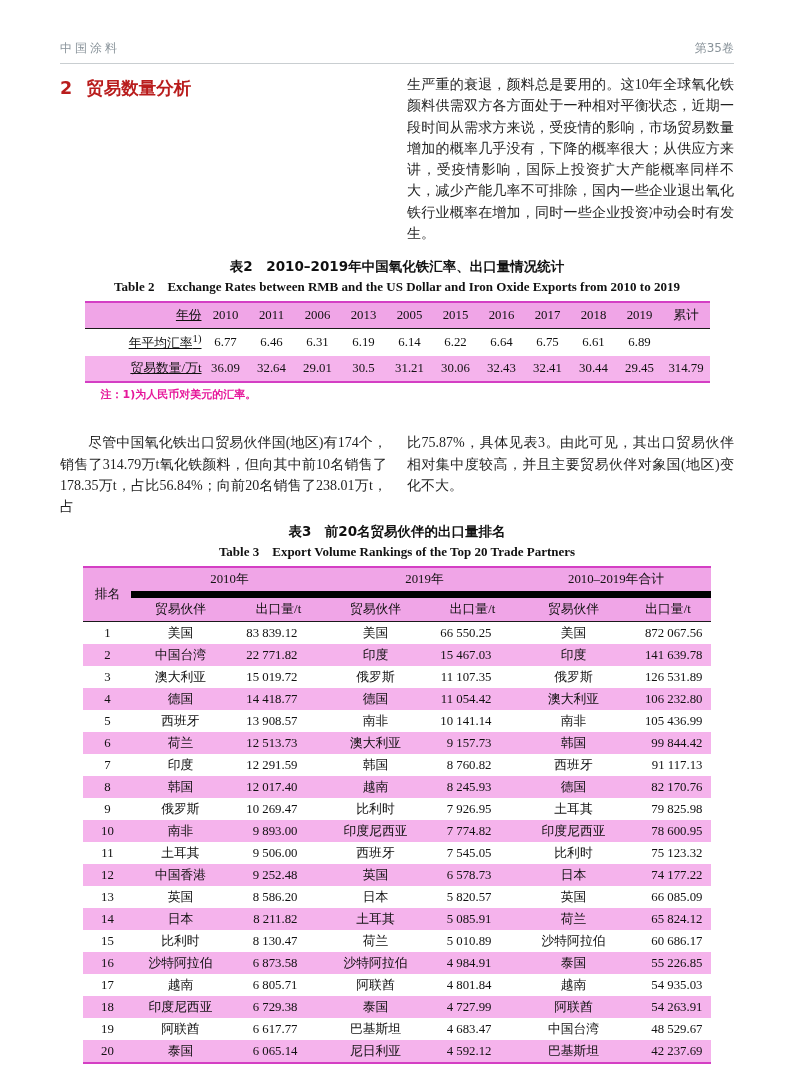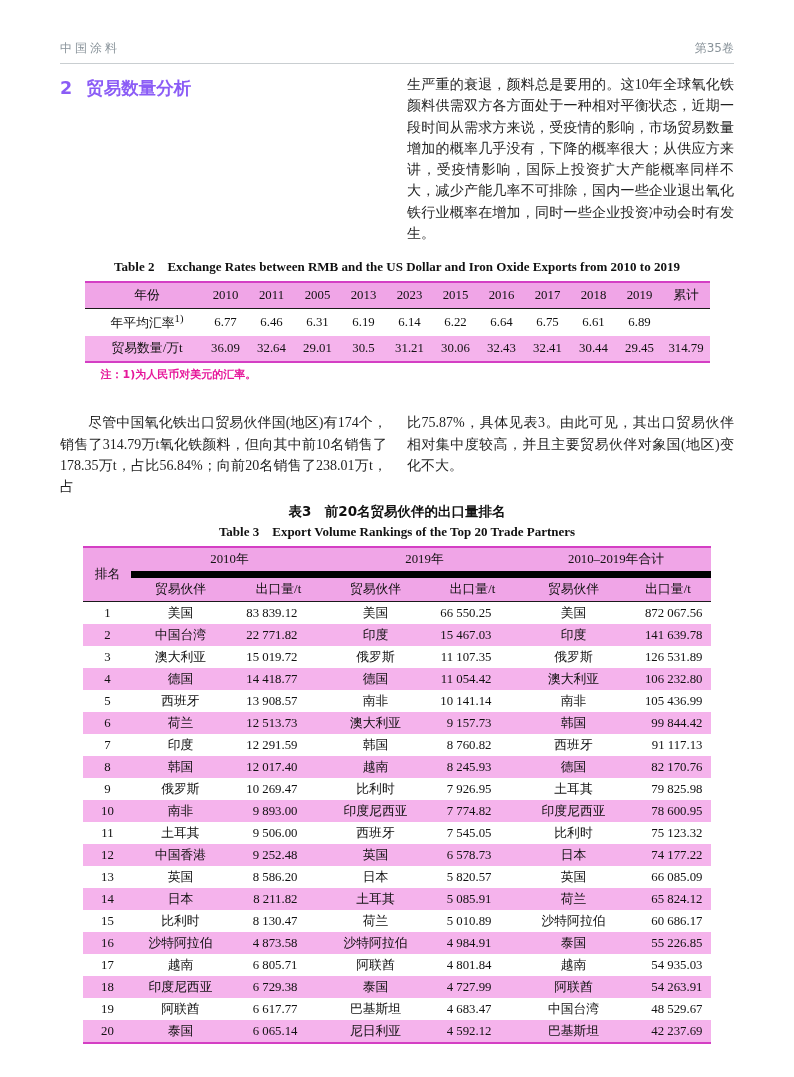--- a/index.html
+++ b/index.html
@@ -16,21 +16,21 @@
     display:flex; justify-content:space-between;
     font-family:"DejaVu Sans","Liberation Sans",sans-serif;
     font-size:12px; color:#89939a;
   }
   .running-head .jn { letter-spacing:3px; }
   
   .twocol { display:flex; gap:20px; margin-top:10px; }
   .col { width:327px; }
   .section-heading {
     font-family:"DejaVu Sans","Liberation Sans",sans-serif;
-    font-size:17.5px; font-weight:700; color:#8b5cf6; margin:2px 0 10px 0;
+    font-size:17.5px; font-weight:700; color:#b91c1c; margin:2px 0 10px 0;
   }
   .section-heading .num { margin-right:14px; }
   .body-text {
     font-size:14px; line-height:1.52; text-align:justify; color:#1f1f1f;
   }
   .indent { text-indent:2em; }
   
   .tbl-caption { text-align:center; margin-top:14px; }
   .cap-zh {
     font-family:"DejaVu Sans","Liberation Sans",sans-serif;
@@ -39,21 +39,21 @@
   .cap-en {
     font-family:"Liberation Serif",serif; font-size:13px; font-weight:700;
     color:#111; margin-top:2px;
   }
   
   table { border-collapse:collapse; table-layout:fixed; margin:5px auto 0 auto; width:625px;
     font-family:"Liberation Serif","DejaVu Serif",serif; font-size:12.8px; color:#111; }
   .t2, .t3 { border-top:2.5px solid #d43fc4; border-bottom:2.5px solid #d43fc4; }
   .t2 thead th { background:#f0a5e7; font-weight:500; border-bottom:1.5px solid #1a1a1a; padding:4px 1px; text-align:center; }
   .t2 td { padding:4px 1px; text-align:center; }
-  .t2 .lbl { text-align:center; padding-left:8px; }
+  .t2 .lbl { text-align:right; padding-left:8px;text-decoration:underline; }
   .t2 tbody tr:nth-child(2) { background:#f5b3ec; }
   .t2-note {
     width:625px; margin:4px auto 0 auto; padding-left:16px;
     font-family:"DejaVu Sans","Liberation Sans",sans-serif;
     font-size:11px; font-weight:600; color:#e6189b;
   }
   .t3 thead th { background:#f0a5e7; font-weight:500; padding:3px 1px; text-align:center; }
   .t3 thead .grp { border-bottom:7px solid #000000; }
   .t3 thead tr.subrow th, .t3 thead th.rank-h { border-bottom:1.5px solid #1a1a1a; }
   .t3 tbody tr:nth-child(even) { background:#f5b3ec; }
@@ -78,20 +78,21 @@
         <h2 class="section-heading">
           <span class="num">2</span><span>贸易数量分析</span>
         </h2>
       </div>
       <div class="col">
         <p class="body-text">生严重的衰退，颜料总是要用的。这10年全球氧化铁颜料供需双方各方面处于一种相对平衡状态，近期一段时间从需求方来说，受疫情的影响，市场贸易数量增加的概率几乎没有，下降的概率很大；从供应方来讲，受疫情影响，国际上投资扩大产能概率同样不大，减少产能几率不可排除，国内一些企业退出氧化铁行业概率在增加，同时一些企业投资冲动会时有发生。</p>
       </div>
     </div>
 
     <div class="tbl-caption">
+      <div class="cap-zh">表2　2010–2019年中国氧化铁汇率、出口量情况统计</div>
       <div class="cap-en">Table 2　Exchange Rates between RMB and the US Dollar and Iron Oxide Exports from 2010 to 2019</div>
     </div>
 
     <table class="t2">
       <colgroup>
         <col style="width:118px">
         <col style="width:46px">
           <col style="width:46px">
           <col style="width:46px">
           <col style="width:46px">
@@ -101,23 +102,23 @@
           <col style="width:46px">
           <col style="width:46px">
           <col style="width:46px">
         <col style="width:47px">
       </colgroup>
       <thead>
         <tr id="t2-head-row">
             <th class="lbl">年份</th>
             <th>2010</th>
             <th>2011</th>
+            <th>2006</th>
+            <th>2013</th>
             <th>2005</th>
-            <th>2013</th>
-            <th>2023</th>
             <th>2015</th>
             <th>2016</th>
             <th>2017</th>
             <th>2018</th>
             <th>2019</th>
             <th>累计</th>
           </tr>
       </thead>
       <tbody id="t2-body">
           <tr>
@@ -324,21 +325,21 @@
             <td class="pt">比利时</td>
             <td class="vol v12">8 130.47</td>
             <td class="pt">荷兰</td>
             <td class="vol v12">5 010.89</td>
             <td class="pt">沙特阿拉伯</td>
             <td class="vol v3">60 686.17</td>
           </tr>
           <tr>
             <td class="rank">16</td>
             <td class="pt">沙特阿拉伯</td>
-            <td class="vol v12">4 873.58</td>
+            <td class="vol v12">6 873.58</td>
             <td class="pt">沙特阿拉伯</td>
             <td class="vol v12">4 984.91</td>
             <td class="pt">泰国</td>
             <td class="vol v3">55 226.85</td>
           </tr>
           <tr>
             <td class="rank">17</td>
             <td class="pt">越南</td>
             <td class="vol v12">6 805.71</td>
             <td class="pt">阿联酋</td>

